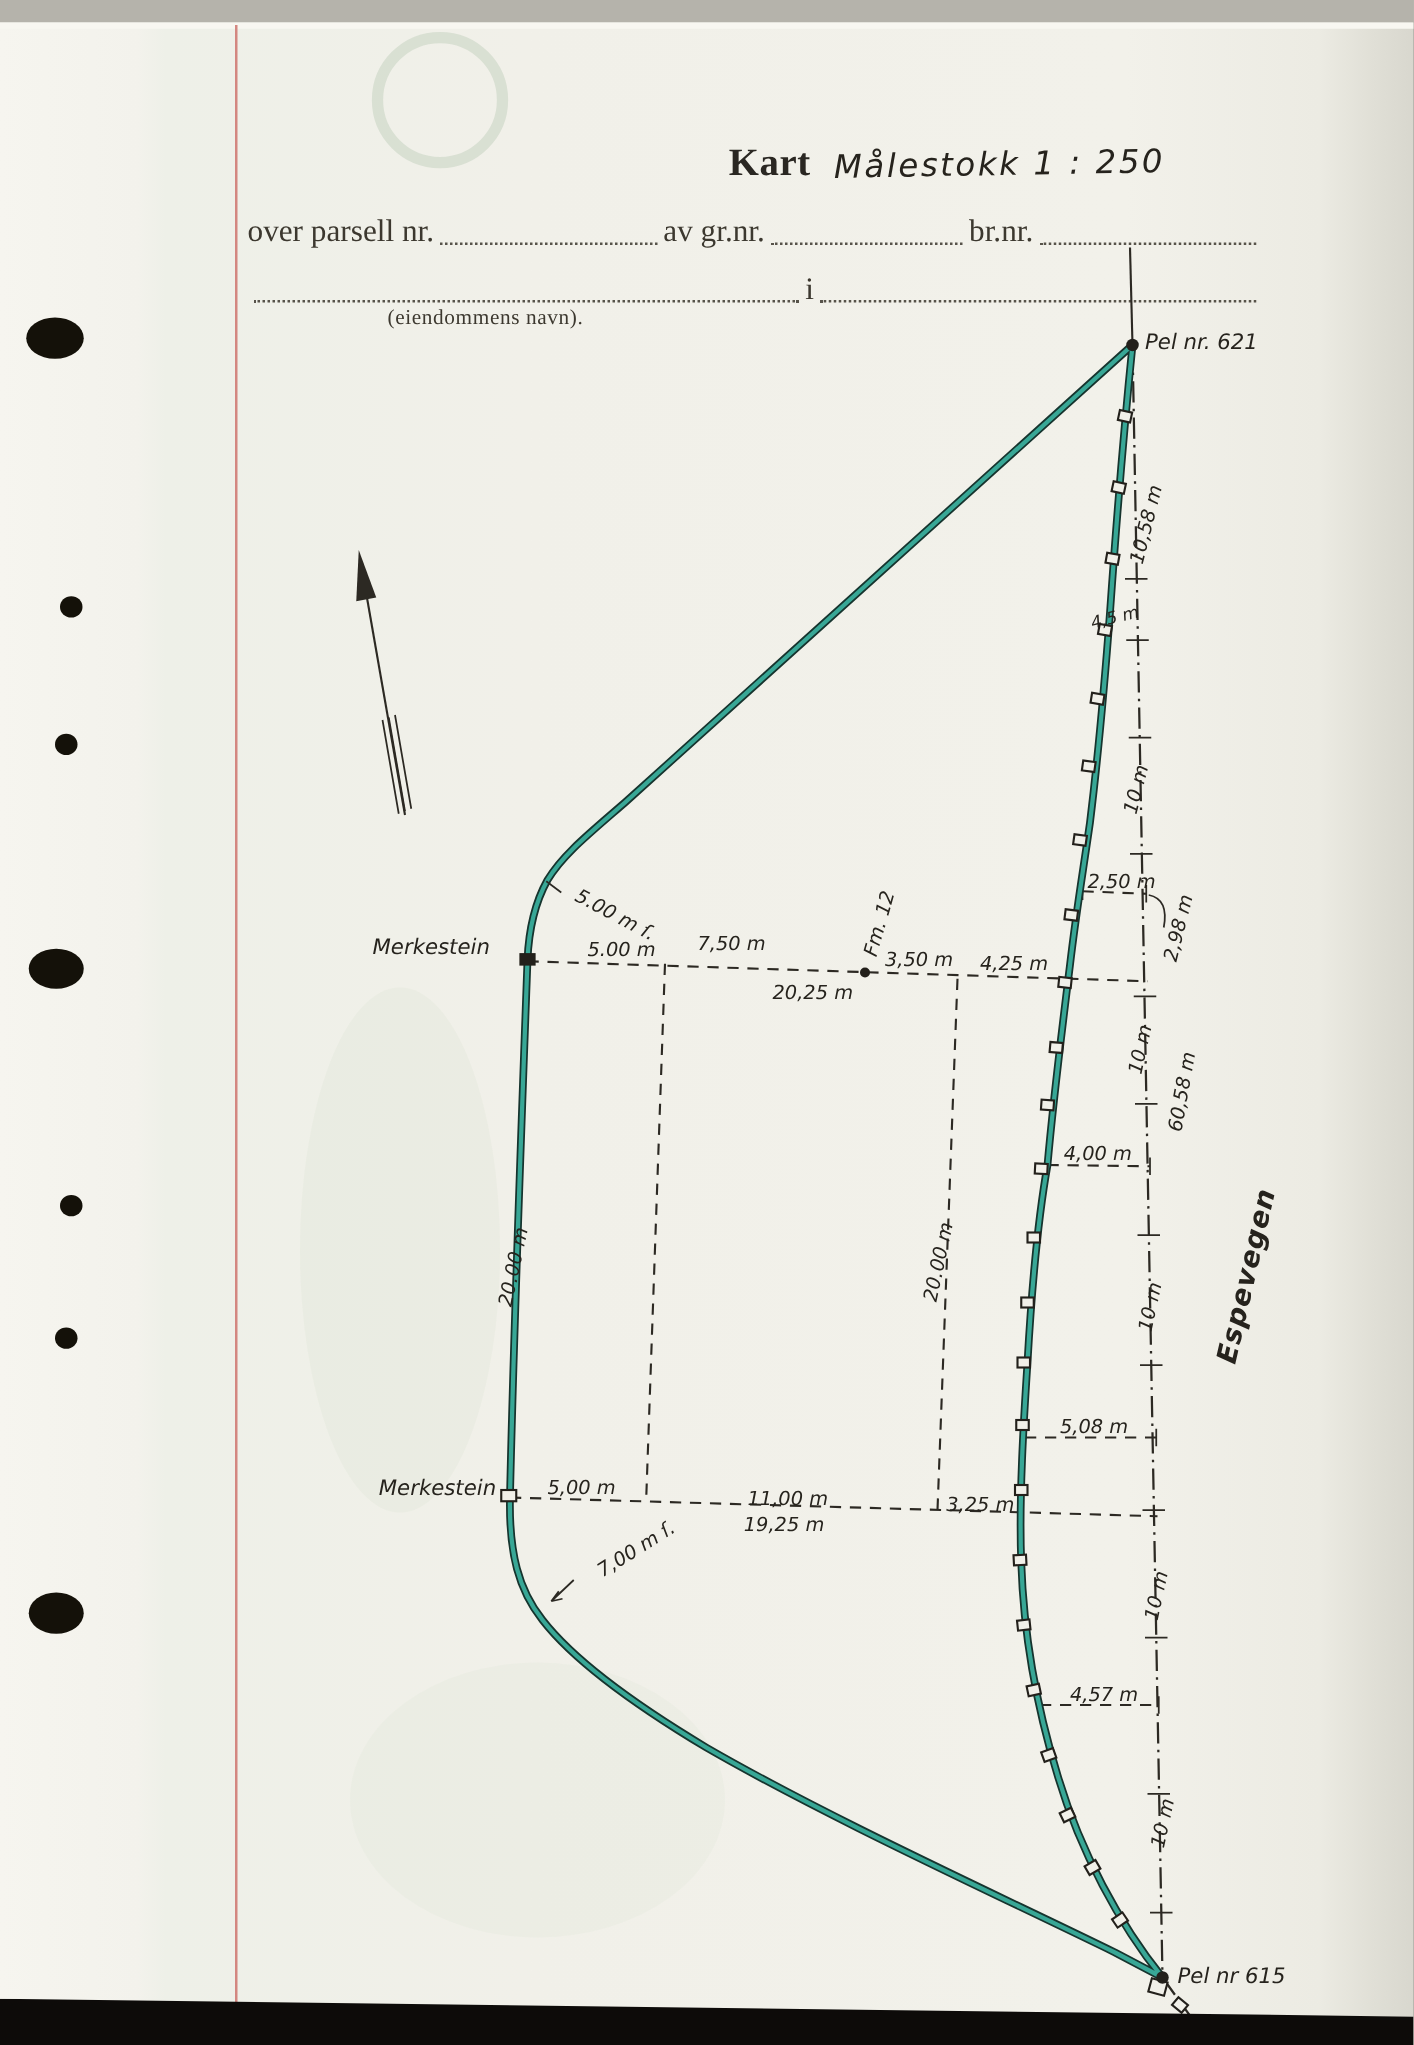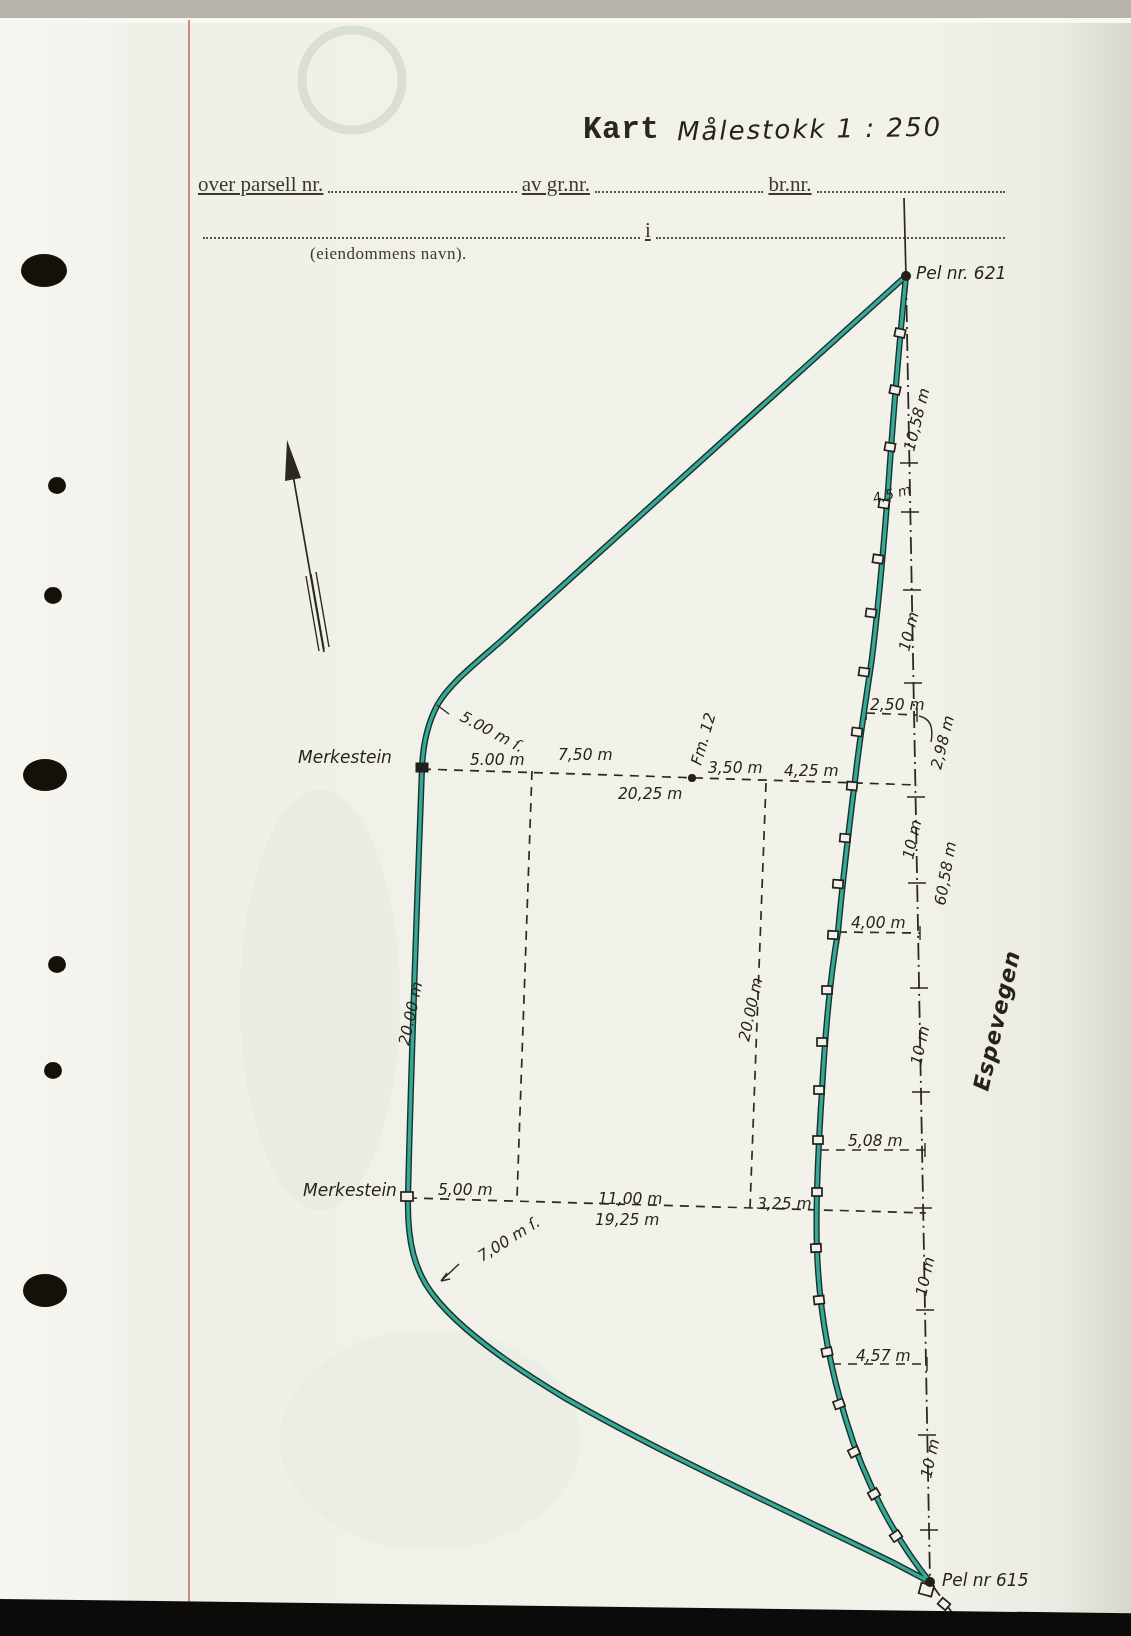--- a/index.html
+++ b/index.html
@@ -7,24 +7,24 @@
     background:linear-gradient(90deg,#f6f5ef 0px,#f3f2ec 110px,#eef0e8 132px,#f1f0e9 420px,
       #f2f1ea 900px,#ecebe3 1055px,#e1e0d7 1095px,#d8d7ce 1131px);
     font-family:"Liberation Serif",serif;}
   .edge-top{position:absolute;top:0;left:0;right:0;height:18px;background:#b5b3ab;}
   .edge-top2{position:absolute;top:18px;left:0;right:0;height:5px;background:#f8f7f1;}
   .edge-bottom{position:absolute;bottom:0;left:0;right:0;height:42px;background:#0d0b09;
     clip-path:polygon(0 12%,100% 46%,100% 100%,0 100%);}
   .hole{position:absolute;background:#141109;border-radius:50%;}
   .margin-line{position:absolute;left:188px;top:20px;bottom:26px;width:2px;background:#cf7b74;opacity:.9;}
   .title-row{position:absolute;left:583px;top:112px;white-space:nowrap;}
-  .title{font-family:Liberation Mono, monospace;font-weight:800;font-size:31px;color:#2a2722;letter-spacing:.5px;}
+  .title{font-family:Liberation Serif, serif;font-weight:800;font-size:31px;color:#2a2722;letter-spacing:.5px;}
   .scale{font-family:"DejaVu Sans",sans-serif;font-style:italic;font-size:26px;color:#26231d;
     margin-left:14px;display:inline-block;transform:rotate(-1deg);letter-spacing:2px;}
-  .formline{position:absolute;display:flex;align-items:flex-end;font-size:21px;color:#3c382f;white-space:nowrap;text-decoration:underline;}
+  .formline{position:absolute;display:flex;align-items:flex-end;font-size:25px;color:#3c382f;white-space:nowrap;}
   .dots{flex:1 1 60px;border-bottom:2px dotted #57534a;height:4px;margin:0 5px 4px 5px;}
   .caption{position:absolute;left:310px;top:244px;font-size:17px;color:#3c382f;letter-spacing:.5px;text-align:center;}
   svg.map{position:absolute;left:0;top:0;}
   svg text{font-family:"DejaVu Sans",sans-serif;font-style:italic;fill:#26231d;font-size:15.5px;}
   svg text.s17{font-size:17px;} svg text.s13{font-size:13.5px;}
   svg text.s22{font-size:22px;font-weight:600;letter-spacing:1px;}
   .outline{fill:none;stroke:#16342e;stroke-width:6.2;stroke-linejoin:round;}
   .teal{fill:none;stroke:#38a796;stroke-width:3.4;stroke-linejoin:round;}
   .ink{stroke:#2c2923;fill:none;stroke-width:1.7;}
   .thin{stroke-width:1.4;}

